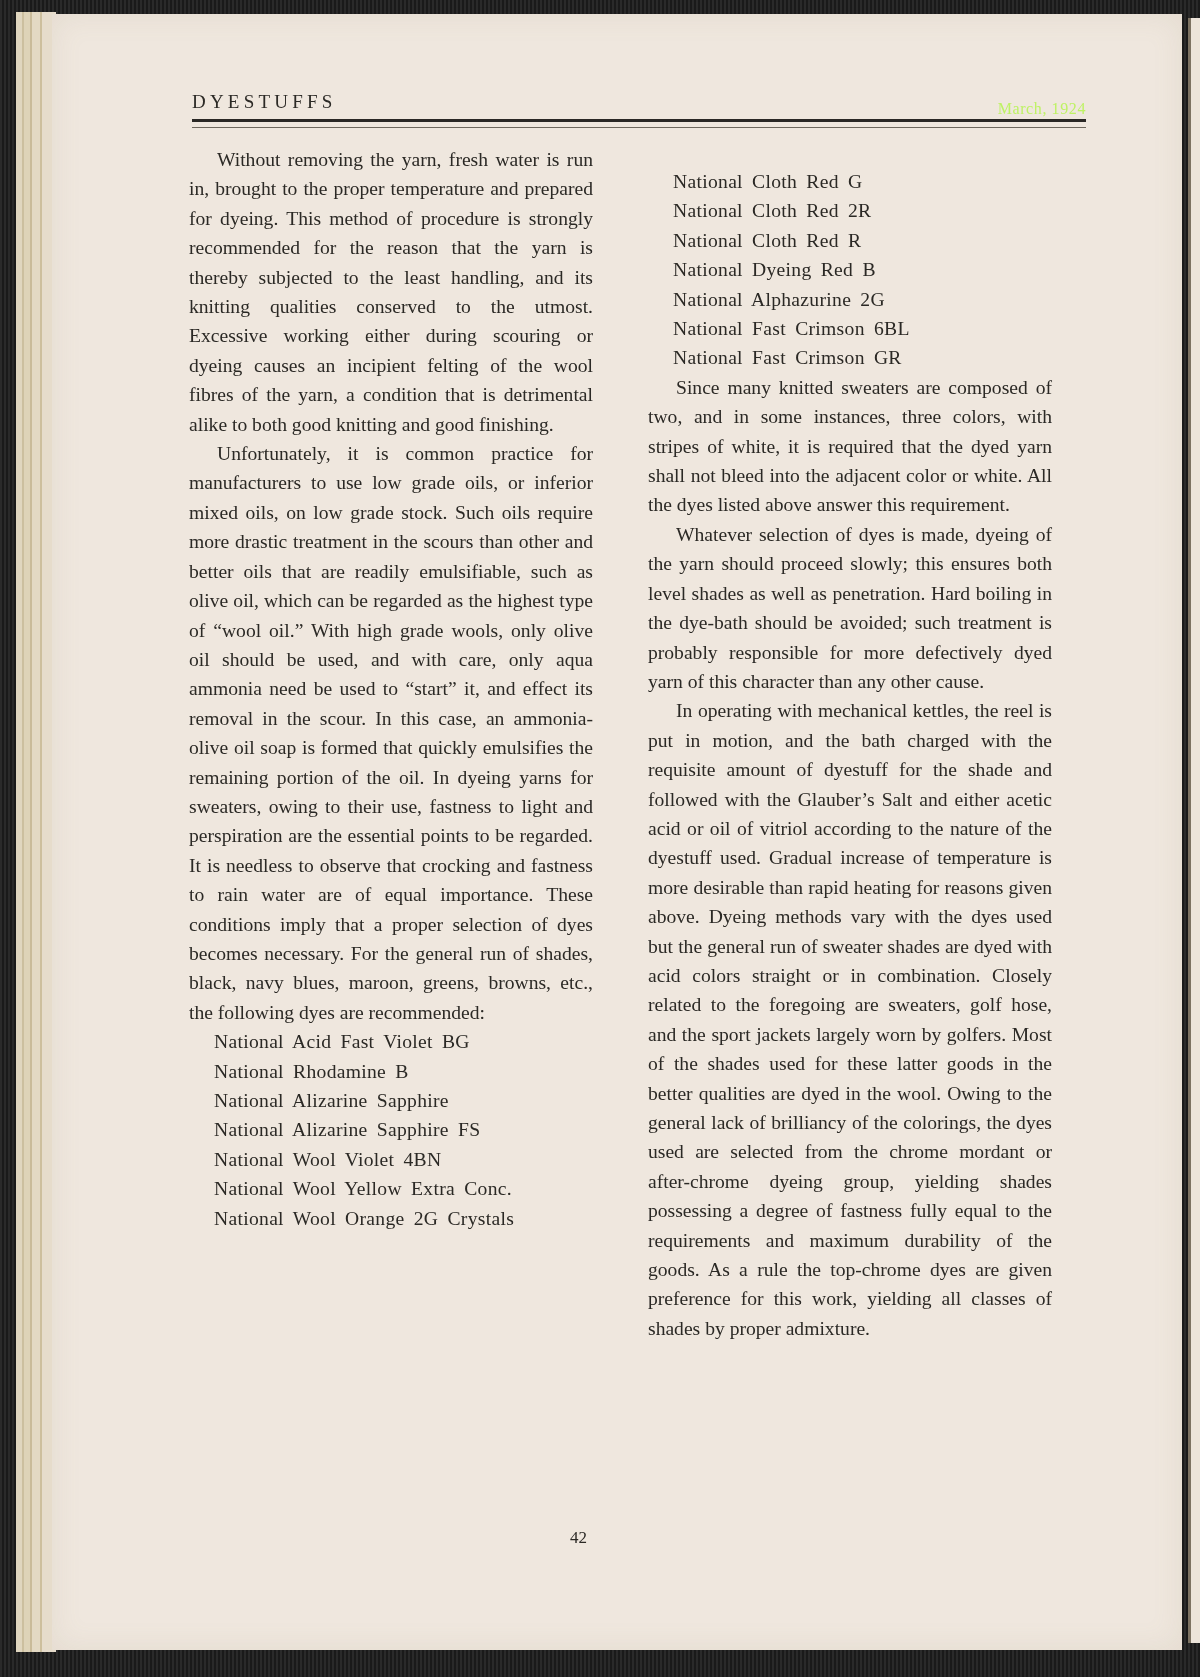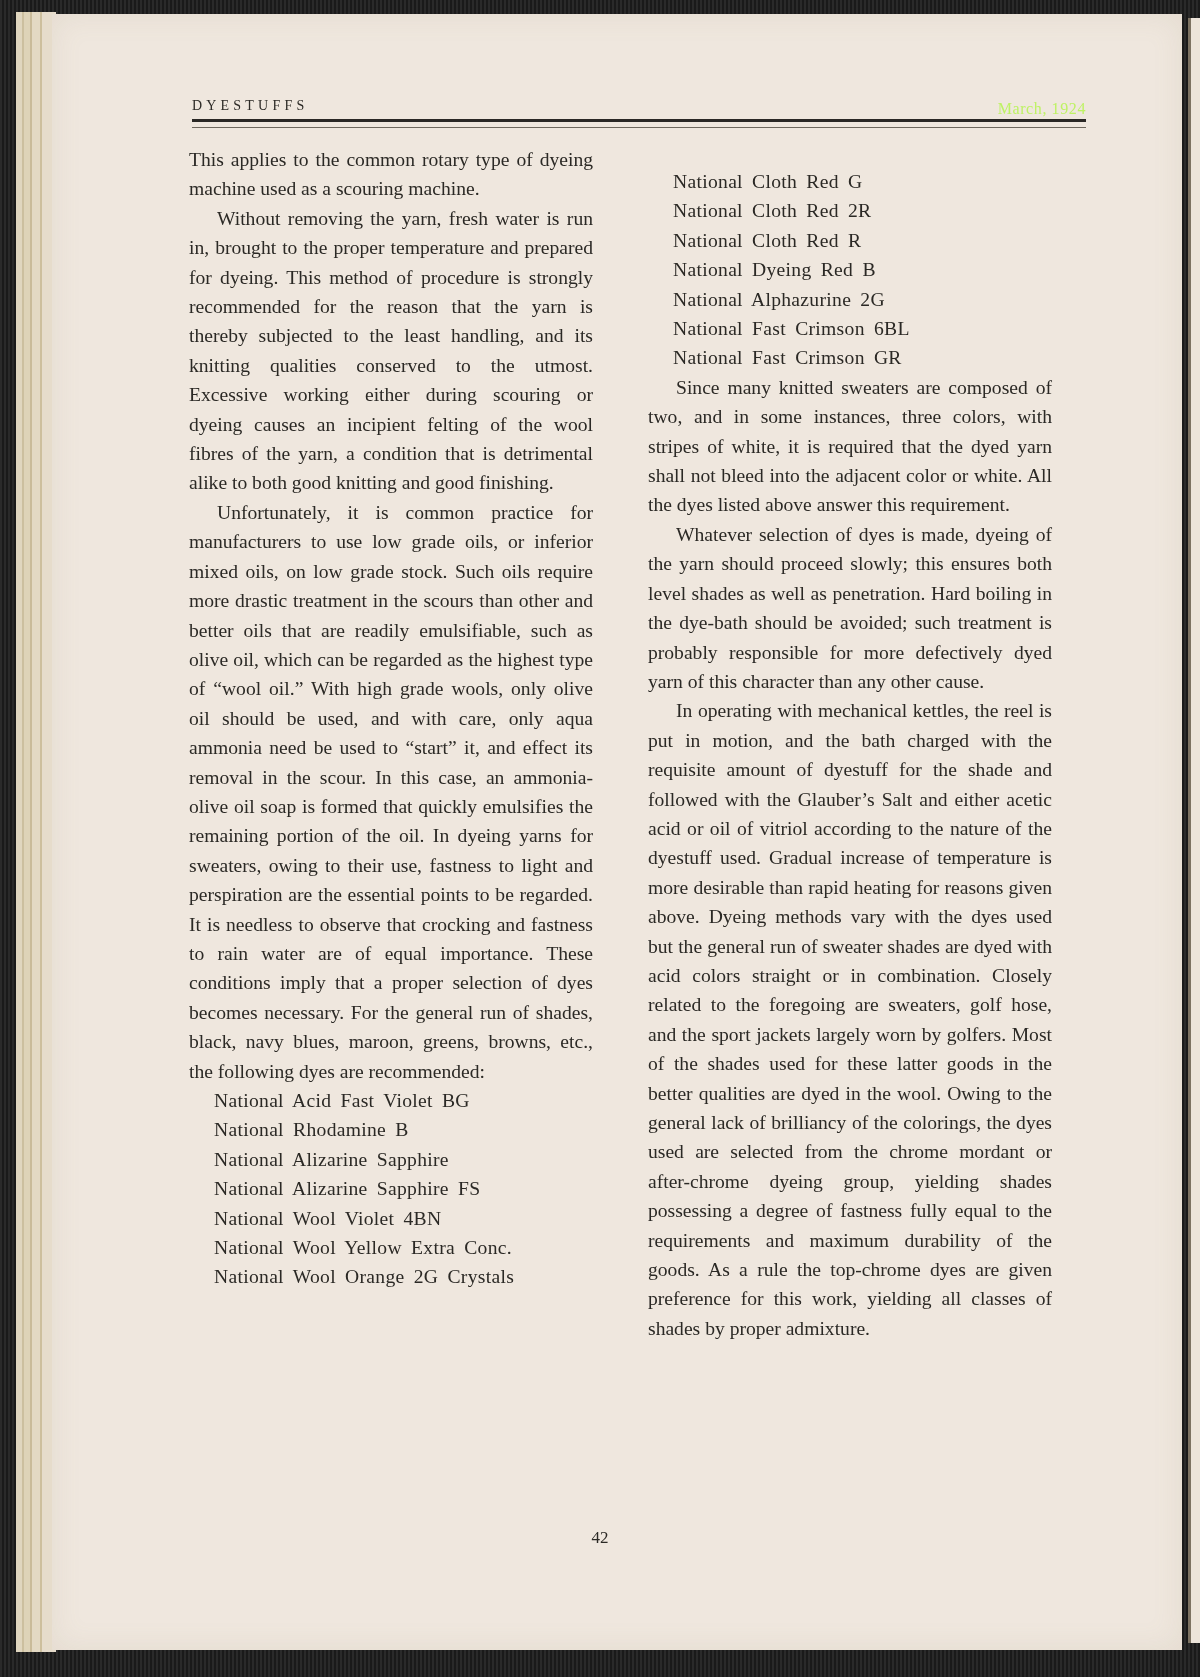--- a/index.html
+++ b/index.html
@@ -27,22 +27,22 @@
       background: #7c7262;
     }
     .right-strip {
       position: absolute; left: 1191px; top: 18px; width: 9px; height: 1625px;
       background: #ece4da;
     }
     .header {
       position: absolute; left: 192px; top: 90px; width: 894px; height: 40px;
     }
     .running-title {
-      position: absolute; left: 0; top: 8px;
-      font-size: 14px; letter-spacing: 4.2px; color: #2c2a26;
+      position: absolute; left: 0; top: 1px;
+      font-size: 19px; letter-spacing: 4.2px; color: #2c2a26;
     }
     .issue-date {
       position: absolute; right: 0; top: 10px;
       font-size: 16px; letter-spacing: 0.6px; color: #bef264;
     }
     .rule-thick {
       position: absolute; left: 192px; top: 119px; width: 894px; height: 3px; background: #2a2825;
     }
     .rule-thin {
       position: absolute; left: 192px; top: 127px; width: 894px; height: 1px; background: #6d675d;
@@ -52,42 +52,41 @@
       font-size: 19.6px; line-height: 29.4px; color: #2b2925;
       text-align: justify;
     }
     .col-left { left: 189px; }
     .col-right { left: 648px; margin-top: 22px; }
     .column p { margin: 0; text-indent: 28px; }
     .column p.no-indent { text-indent: 0; }
     .dye-list { list-style: none; margin: 0; padding: 0 0 0 25px; }
     .dye-list li { margin: 0; text-align: left; letter-spacing: 0.3px; word-spacing: 4px; }
     .page-number {
-      position: absolute; left: 600px; top: 1528px; width: 60px; text-align: center;
+      position: absolute; left: 600px; top: 1528px; width: 60px; 
       font-size: 17px; color: #2b2925; margin-left: -30px;
     }
   </style>
 </head>
 <body>
 
 <div class="cover"></div>
 <div class="page-stack"></div>
 <div class="page"></div>
 <div class="gutter-line"></div>
 <div class="right-strip"></div>
 
 <div class="header">
   <span class="running-title">DYESTUFFS</span>
   <span class="issue-date">March, 1924</span>
 </div>
 <div class="rule-thick"></div>
 <div class="rule-thin"></div>
 
 <div class="column col-left">
-  <p class="no-indent">This applies to the common rotary type of dyeing machine used as a scouring machine.</p>
   <p>Without removing the yarn, fresh water is run in, brought to the proper temperature and prepared for dyeing. This method of procedure is strongly recommended for the reason that the yarn is thereby subjected to the least handling, and its knitting qualities conserved to the utmost. Excessive working either during scouring or dyeing causes an incipient felting of the wool fibres of the yarn, a condition that is detrimental alike to both good knitting and good finishing.</p>
   <p>Unfortunately, it is common practice for manufacturers to use low grade oils, or inferior mixed oils, on low grade stock. Such oils require more drastic treatment in the scours than other and better oils that are readily emulsifiable, such as olive oil, which can be regarded as the highest type of “wool oil.” With high grade wools, only olive oil should be used, and with care, only aqua ammonia need be used to “start” it, and effect its removal in the scour.  In this case, an ammonia-olive oil soap is formed that quickly emulsifies the remaining portion of the oil.  In dyeing yarns for sweaters, owing to their use, fastness to light and perspiration are the essential points to be regarded.  It is needless to observe that crocking and fastness to rain water are of equal importance. These conditions imply that a proper selection of dyes becomes necessary. For the general run of shades, black, navy blues, maroon, greens, browns, etc., the following dyes are recommended:</p>
   <ul class="dye-list">
     <li>National Acid Fast Violet BG</li>
     <li>National Rhodamine B</li>
     <li>National Alizarine Sapphire</li>
     <li>National Alizarine Sapphire FS</li>
     <li>National Wool Violet 4BN</li>
     <li>National Wool Yellow Extra Conc.</li>
     <li>National Wool Orange 2G Crystals</li>

